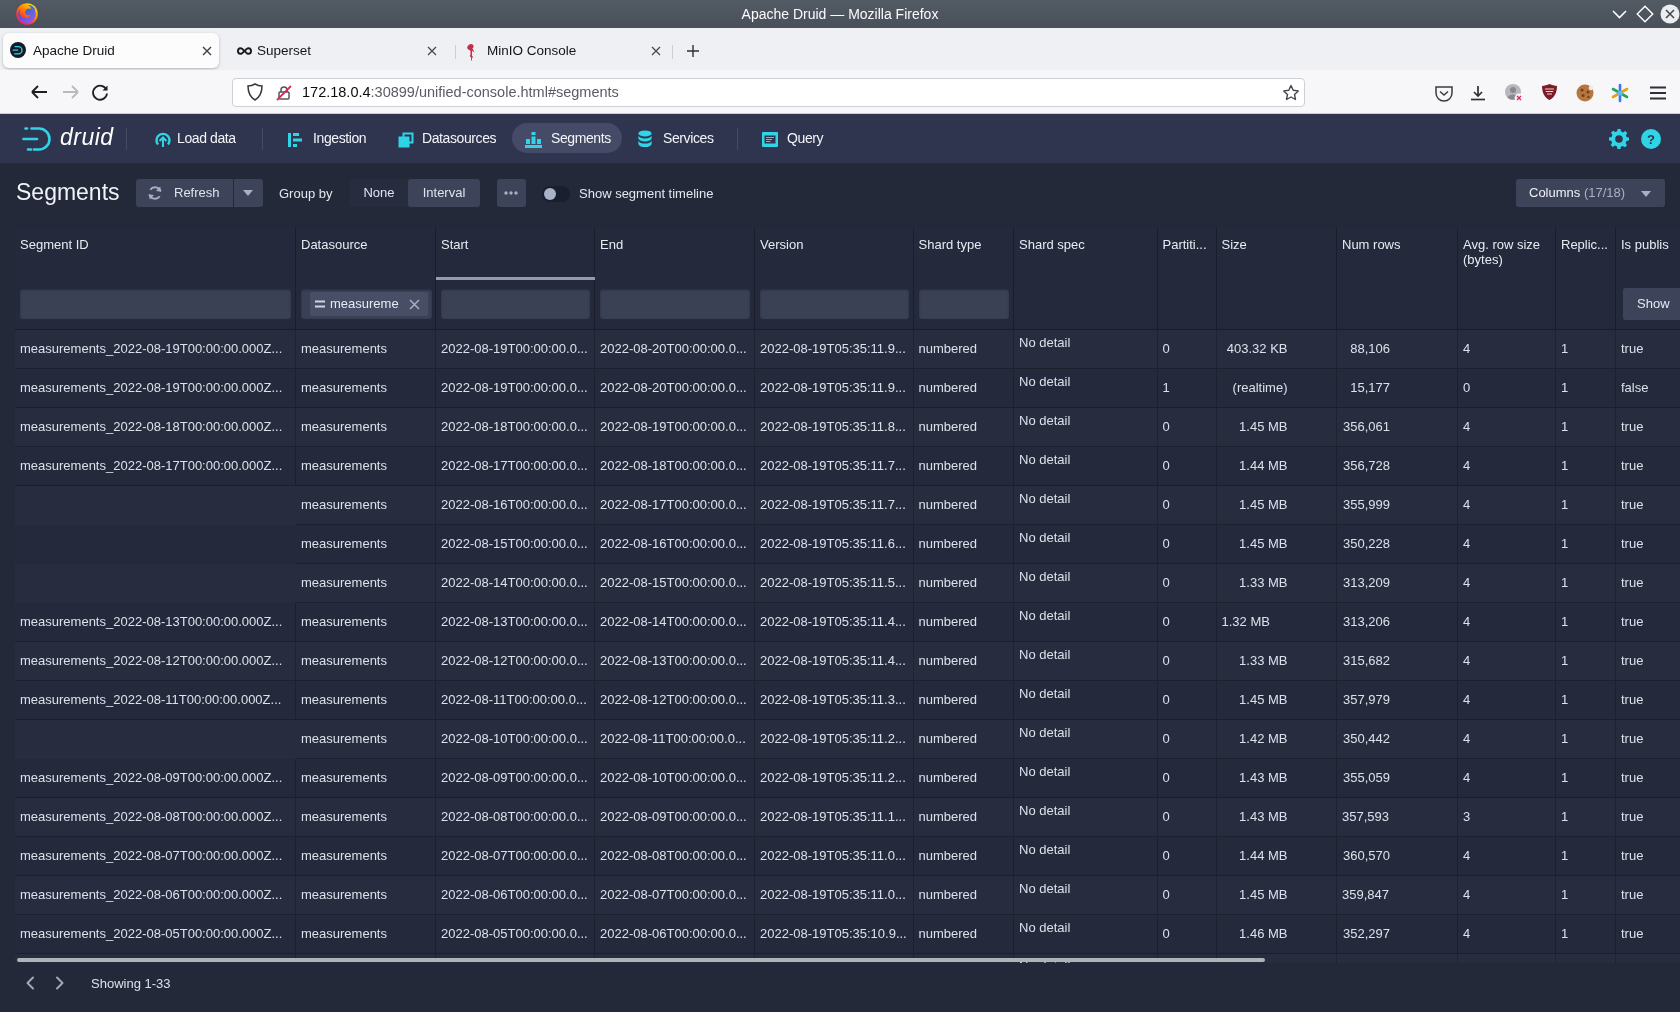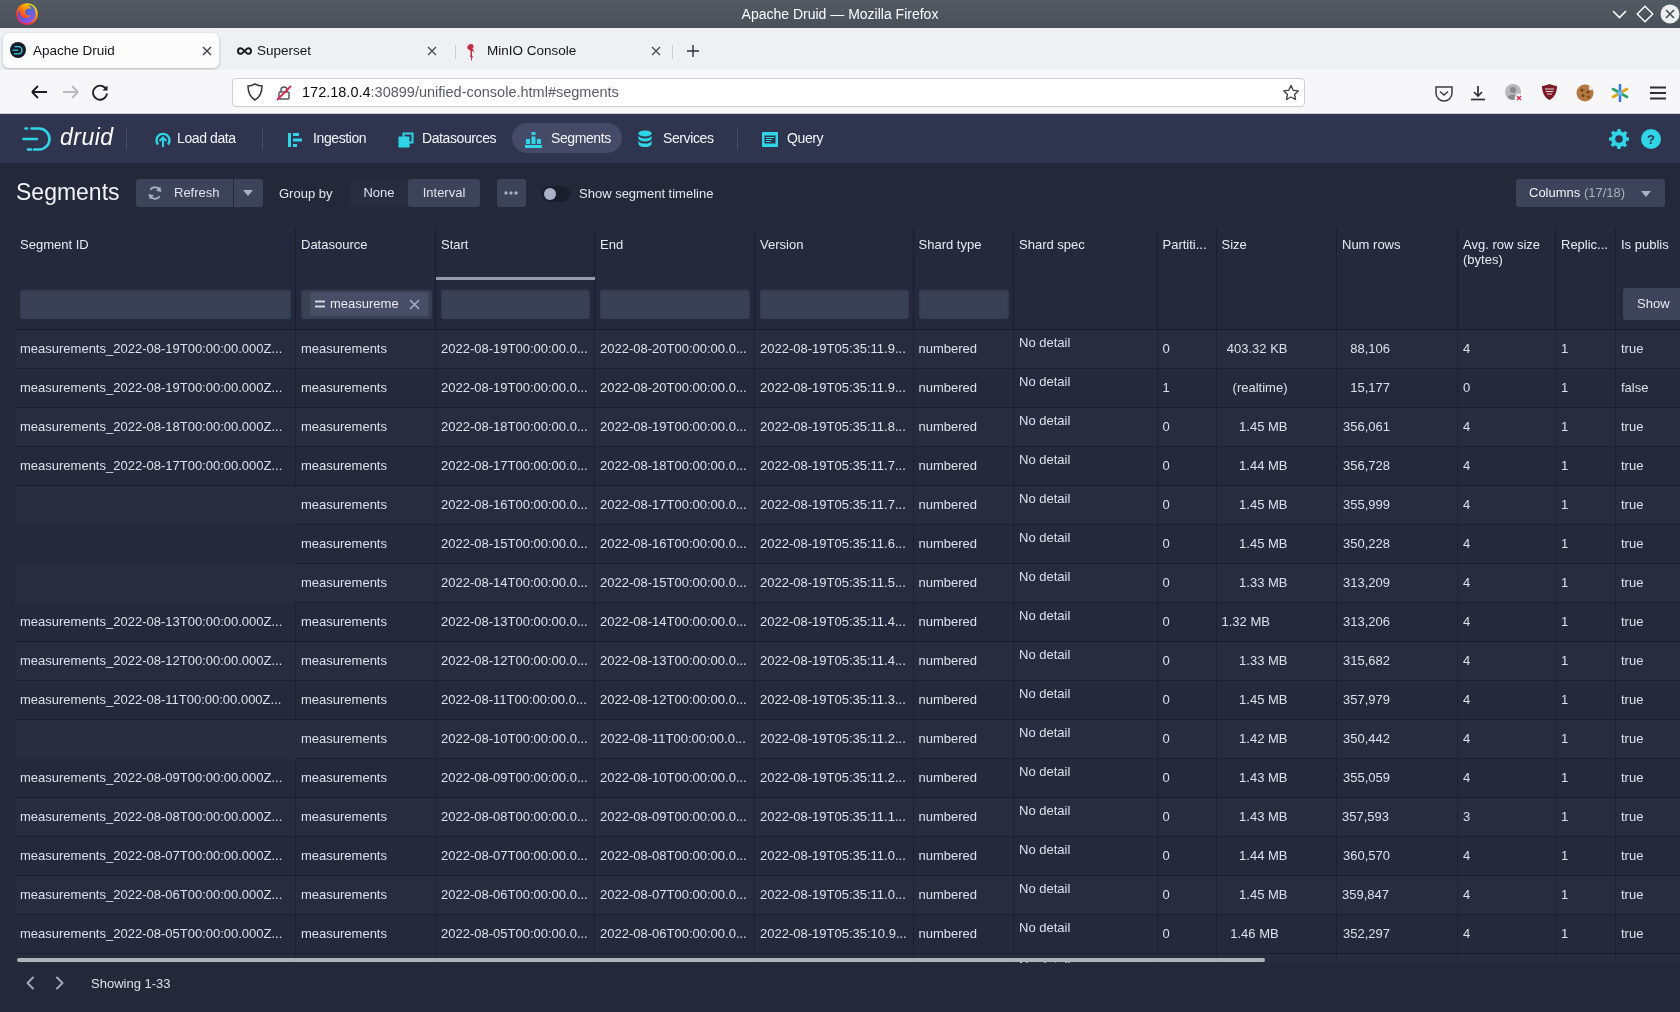--- a/index.html
+++ b/index.html
@@ -517,21 +517,21 @@
     </div>
     <div class="row even" style="top:687.35px">
       <div class="cell" style="left:0;width:281px">measurements_2022-08-05T00:00:00.000Z...</div>
       <div class="cell" style="left:281px;width:140px">measurements</div>
       <div class="cell date" style="left:421px;width:159px">2022-08-05T00:00:00.0...</div>
       <div class="cell date" style="left:580px;width:160px">2022-08-06T00:00:00.0...</div>
       <div class="cell date" style="left:740px;width:158.5px">2022-08-19T05:35:10.9...</div>
       <div class="cell" style="left:898.5px;width:100.5px">numbered</div>
       <div class="cell topal" style="left:999px;width:143.5px">No detail</div>
       <div class="cell" style="left:1142.5px;width:59px">0</div>
-      <div class="cell" style="left:1201.5px;width:120.5px"><span style="display:inline-block;width:66px;text-align:center">1.46 MB</span></div>
+      <div class="cell" style="left:1201.5px;width:120.5px"><span style="display:inline-block;width:66px;text-align:right">1.46 MB</span></div>
       <div class="cell" style="left:1322px;width:121px"><span style="display:inline-block;width:48px;text-align:right">352,297</span></div>
       <div class="cell" style="left:1443px;width:98px">4</div>
       <div class="cell" style="left:1541px;width:60px">1</div>
       <div class="cell" style="left:1601px;width:164px">true</div>
     </div>
     <div class="row odd" style="top:726.38px">
       <div class="cell" style="left:0;width:281px"></div>
       <div class="cell" style="left:281px;width:140px"></div>
       <div class="cell" style="left:421px;width:159px"></div>
       <div class="cell" style="left:580px;width:160px"></div>

